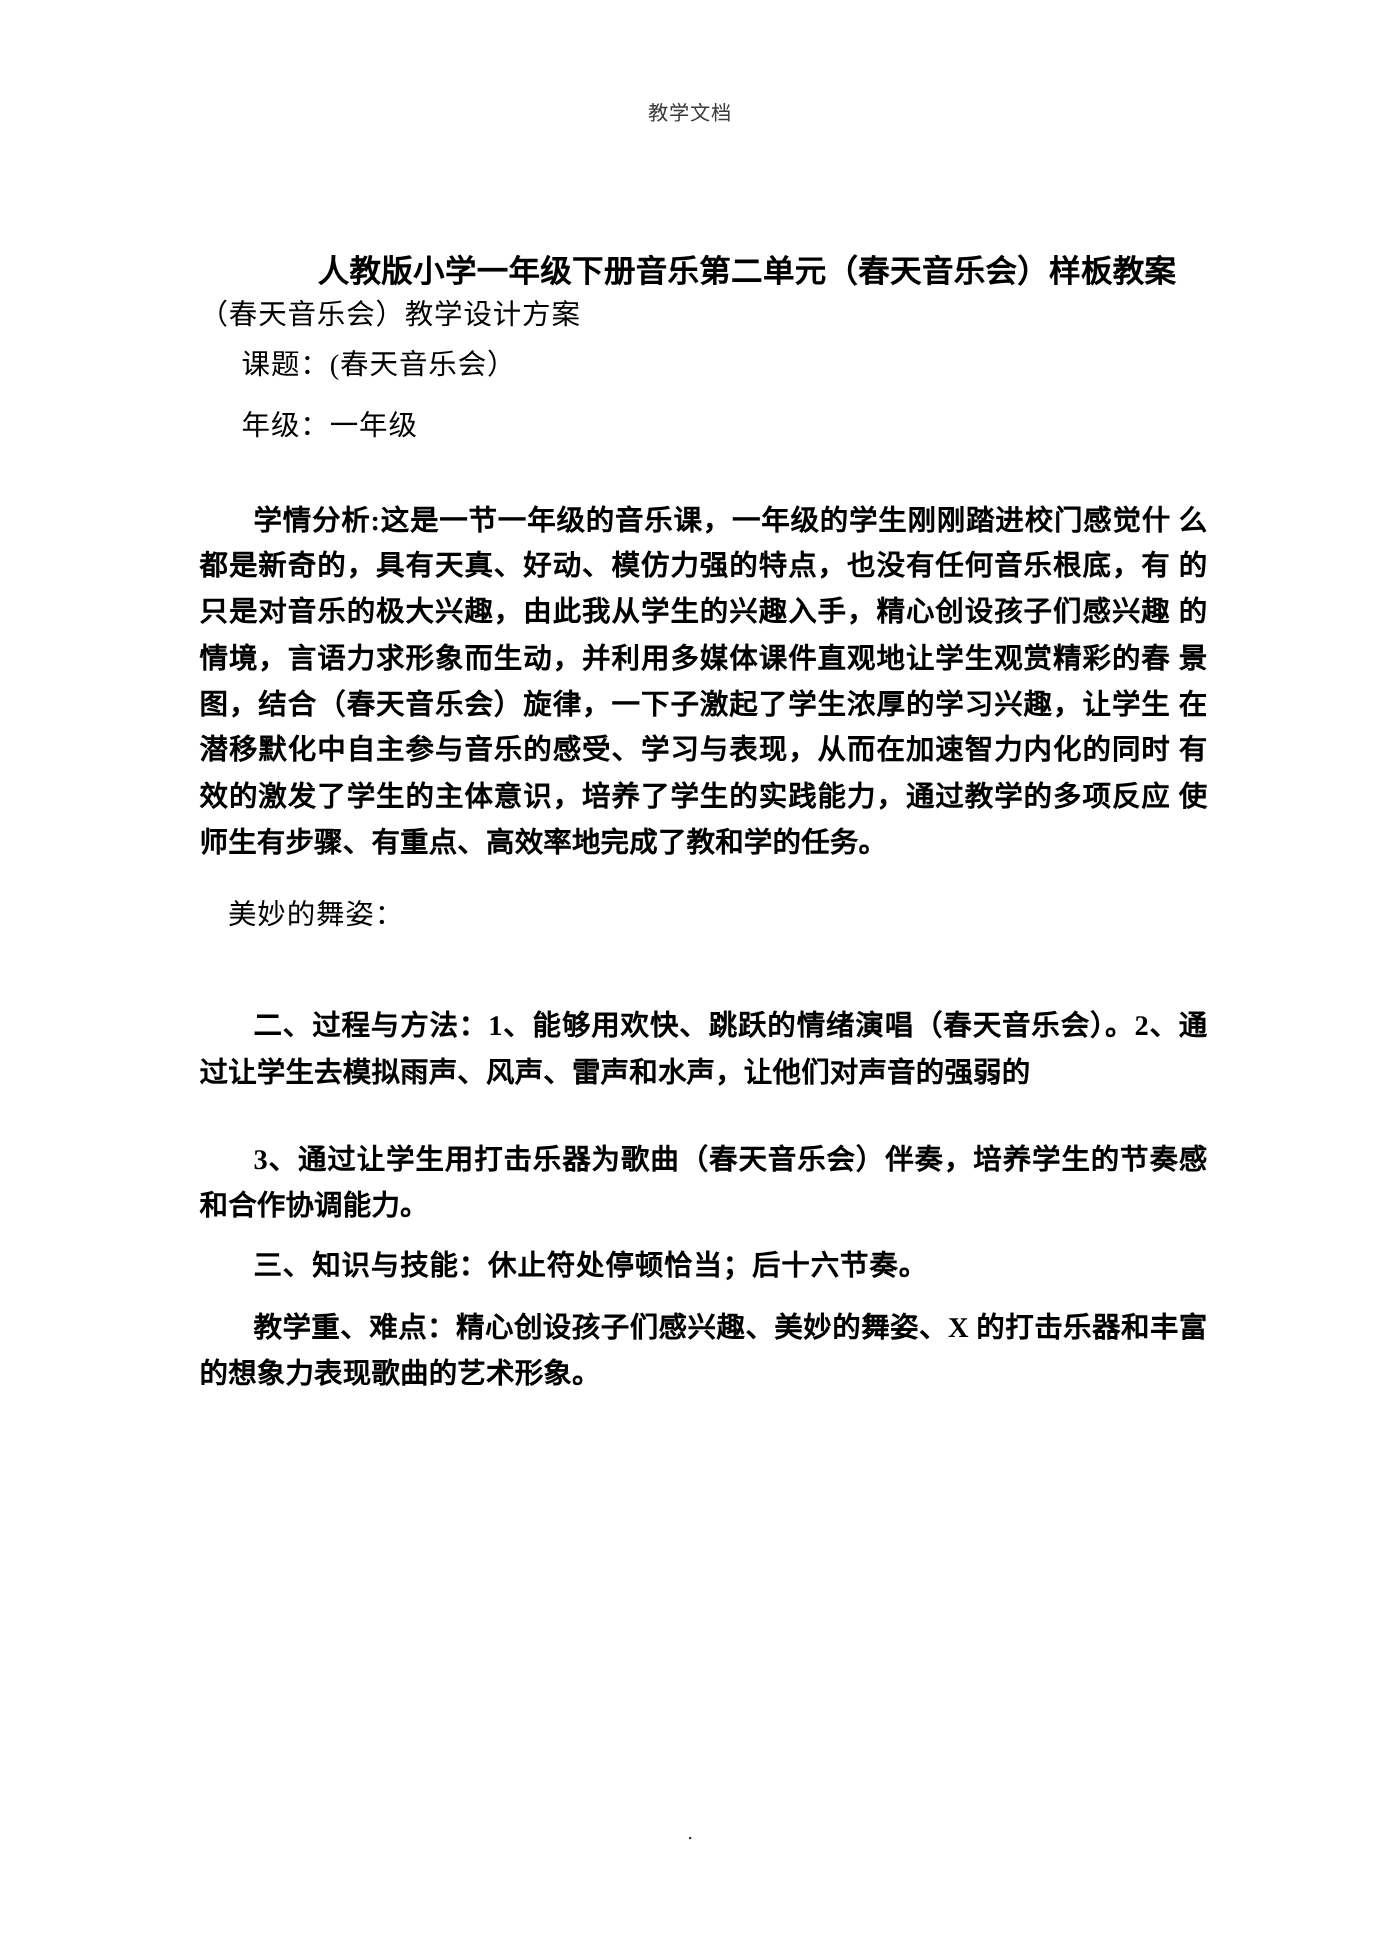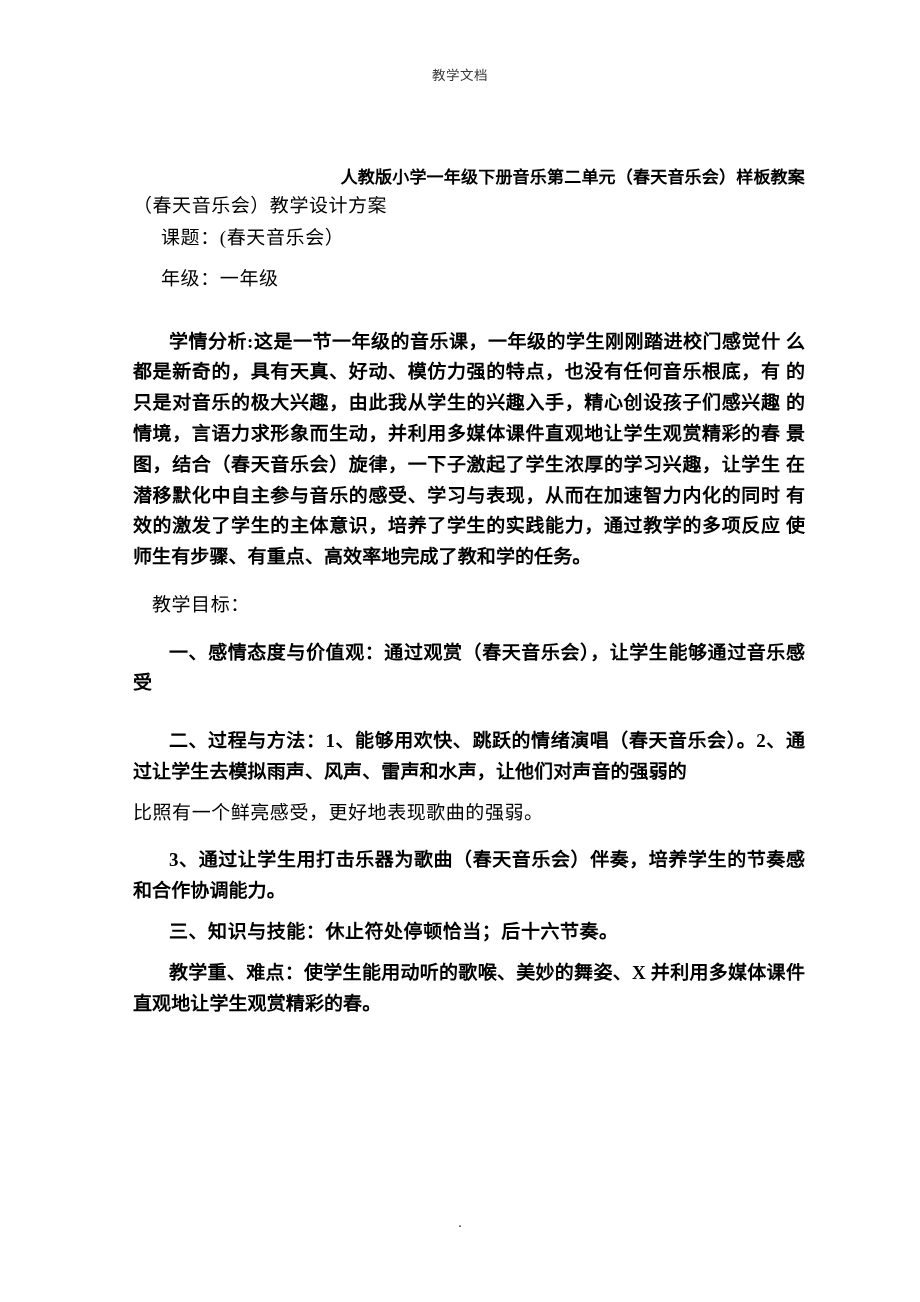--- a/index.html
+++ b/index.html
@@ -37,24 +37,24 @@
 
   
   .doc-body {
     position: absolute;
     top: 150px;
     left: 133px;
     width: 672px;
   }
 
   .doc-title {
-    font-size: 17px;
+    font-size: 21px;
     font-weight: bold;
     line-height: 1.45;
-    text-align: right;
+    text-align: center;
     text-indent: 58px;
     margin: 0 0 1px 0;
     letter-spacing: 0.2px;
   }
 
   .p {
     font-size: 19px;
     line-height: 1.62;
     margin: 0;
     text-align: justify;
@@ -121,46 +121,44 @@
 
     <div class="gap-sm"></div>
 
 
     <div class="gap-lg"></div>
 
     <p class="p indent2">学情分析:这是一节一年级的音乐课，一年级的学生刚刚踏进校门感觉什 么都是新奇的，具有天真、好动、模仿力强的特点，也没有任何音乐根底，有 的只是对音乐的极大兴趣，由此我从学生的兴趣入手，精心创设孩子们感兴趣 的情境，言语力求形象而生动，并利用多媒体课件直观地让学生观赏精彩的春 景图，结合（春天音乐会）旋律，一下子激起了学生浓厚的学习兴趣，让学生 在潜移默化中自主参与音乐的感受、学习与表现，从而在加速智力内化的同时 有效的激发了学生的主体意识，培养了学生的实践能力，通过教学的多项反应 使师生有步骤、有重点、高效率地完成了教和学的任务。</p>
 
     <div class="gap-md"></div>
 
-    <p class="p indent1 loose">教学目标：</p>
+    <p class="p indent1 loose">美妙的舞姿：</p>
 
     <div class="gap-md"></div>
 
-    <p class="p indent2">一、感情态度与价值观：通过观赏（春天音乐会），让学生能够通过音乐感受</p>
 
     <div class="gap-sm"></div>
 
 
     <div class="gap-md"></div>
 
     <p class="p indent2">二、过程与方法：1、能够用欢快、跳跃的情绪演唱（春天音乐会）。2、通过让学生去模拟雨声、风声、雷声和水声，让他们对声音的强弱的</p>
 
     <div class="gap-sm"></div>
 
-    <p class="p indent0 loose">比照有一个鲜亮感受，更好地表现歌曲的强弱。</p>
 
     <div class="gap-md"></div>
 
     <p class="p indent2">3、通过让学生用打击乐器为歌曲（春天音乐会）伴奏，培养学生的节奏感和合作协调能力。</p>
 
     <div class="gap-sm"></div>
 
     <p class="p indent2 loose">三、知识与技能：休止符处停顿恰当；后十六节奏。</p>
 
     <div class="gap-sm"></div>
 
-    <p class="p indent2">教学重、难点：使学生能用动听的歌喉、美妙的舞姿、X 并利用多媒体课件直观地让学生观赏精彩的春。</p>
+    <p class="p indent2">教学重、难点：精心创设孩子们感兴趣、美妙的舞姿、X 的打击乐器和丰富的想象力表现歌曲的艺术形象。</p>
 
   </div>
 
   <div class="doc-footer">.</div>
 
 </div>
 
 </body></html>

